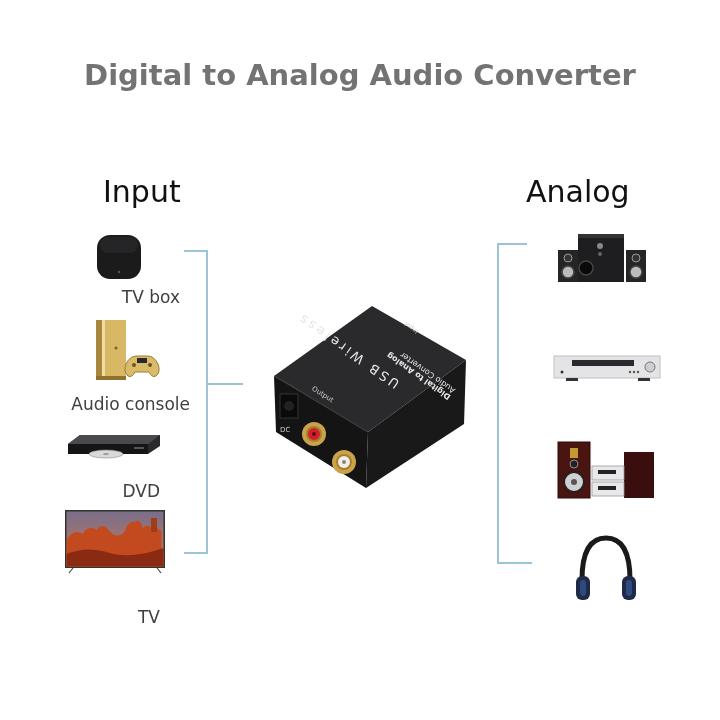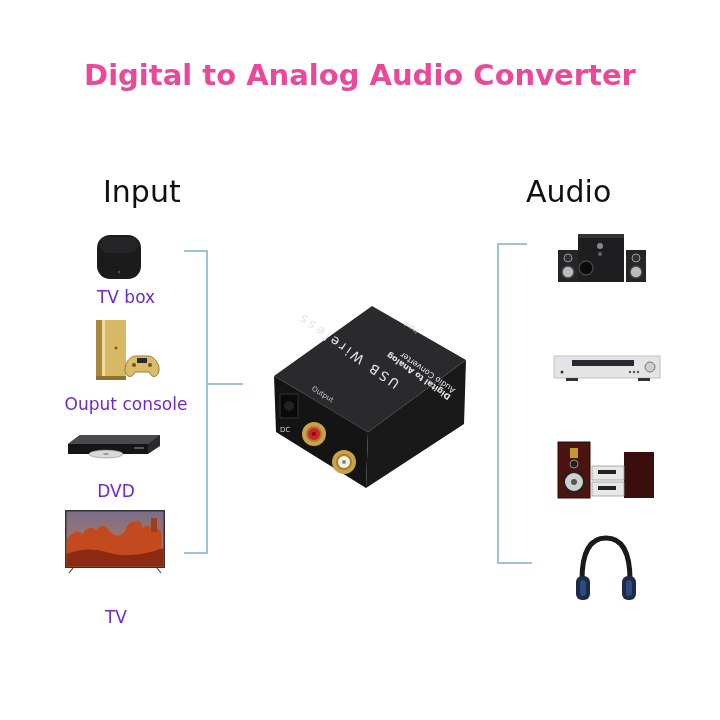--- a/index.html
+++ b/index.html
@@ -1,32 +1,32 @@
 <!DOCTYPE html>
 <html><head>
 <meta charset="utf-8">
 <style>
   html, body { margin:0; padding:0; }
   body { width:720px; height:720px; background:#ffffff; position:relative; overflow:hidden;
          font-family:"DejaVu Sans", "Liberation Sans", sans-serif; color:#111; }
   .abs { position:absolute; }
-  .title { left:0; width:720px; top:58px; text-align:center; font-size:29px; font-weight:bold; letter-spacing:0px; color:#ec4899; }
+  .title { left:0; width:720px; top:58px; text-align:center; font-size:29px; font-weight:bold; letter-spacing:0px; color:#737373; }
   .col-head { font-size:30px; font-weight:normal; color:#111; }
-  .label { font-size:17px; color:#6d28d9; text-align:center;margin-left:6px; }
+  .label { font-size:17px; color:#404040; text-align:right; }
   .line { position:absolute; background:#9cc3d6; }
   svg { display:block; }
 </style>
 </head>
 <body>
 
 <div class="abs title">Digital to Analog Audio Converter</div>
 
 <div class="abs col-head" style="left:103px; top:174px;">Input</div>
 
-<div class="abs col-head" style="left:526px; top:174px;">Audio</div>
+<div class="abs col-head" style="left:526px; top:174px;">Analog</div>
 
 <div class="abs" style="left:96px; top:234px;">
   <svg width="46" height="46" viewBox="0 0 46 46">
     <rect x="1" y="1" width="44" height="44" rx="13" fill="#1b1b1c"></rect>
     <rect x="4" y="3" width="38" height="16" rx="8" fill="#2d2d2e" opacity="0.6"></rect>
     <circle cx="23" cy="38" r="1.2" fill="#555"></circle>
   </svg>
 </div>
 <div class="abs label" style="left:60px; width:120px; top:287px;">TV box</div>
 
@@ -36,21 +36,21 @@
     <rect x="4" y="2" width="6" height="60" fill="#a8873c"></rect>
     <rect x="10" y="2" width="3" height="60" fill="#f0dc9e"></rect>
     <rect x="4" y="58" width="30" height="4" fill="#8f7130"></rect>
     <circle cx="24" cy="30" r="1.5" fill="#7a5d20"></circle>
     <path d="M34 46 q4 -8 10 -8 h12 q6 0 10 8 q3 8 -2 12 q-4 2 -7 -4 h-14 q-3 6 -7 4 q-5 -4 -2 -12z" fill="#d9bb6a" stroke="#9c7d35" stroke-width="1"></path>
     <rect x="45" y="40" width="10" height="5" fill="#2a2a2a"></rect>
     <circle cx="42" cy="47" r="2" fill="#6d5420"></circle>
     <circle cx="58" cy="47" r="2" fill="#6d5420"></circle>
   </svg>
 </div>
-<div class="abs label" style="left:50px; width:140px; top:394px;">Ouput console</div>
+<div class="abs label" style="left:50px; width:140px; top:394px;">Audio console</div>
 
 <div class="abs" style="left:66px; top:432px;">
   <svg width="96" height="30" viewBox="0 0 96 30">
     <path d="M2 12 L14 3 H94 L94 14 L82 22 H2 Z" fill="#2a2a2c"></path>
     <path d="M2 12 L14 3 H94 L82 12 Z" fill="#4a4a4e"></path>
     <rect x="2" y="12" width="80" height="10" fill="#151517"></rect>
     <ellipse cx="40" cy="22" rx="17" ry="4" fill="#d9d9d9" stroke="#888" stroke-width="0.6"></ellipse>
     <ellipse cx="40" cy="22" rx="3" ry="1" fill="#999"></ellipse>
     <rect x="68" y="15" width="10" height="2" fill="#555"></rect>
   </svg>

